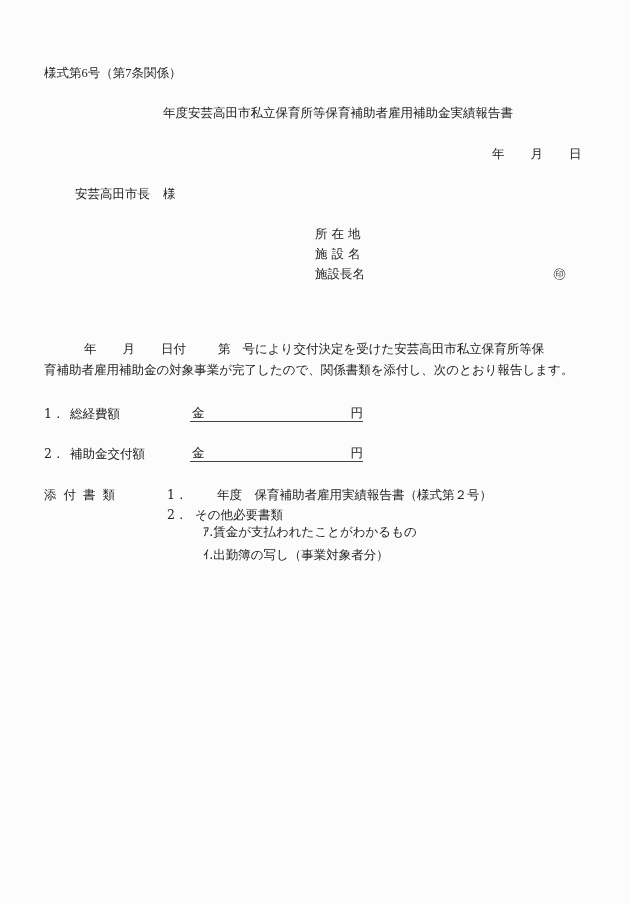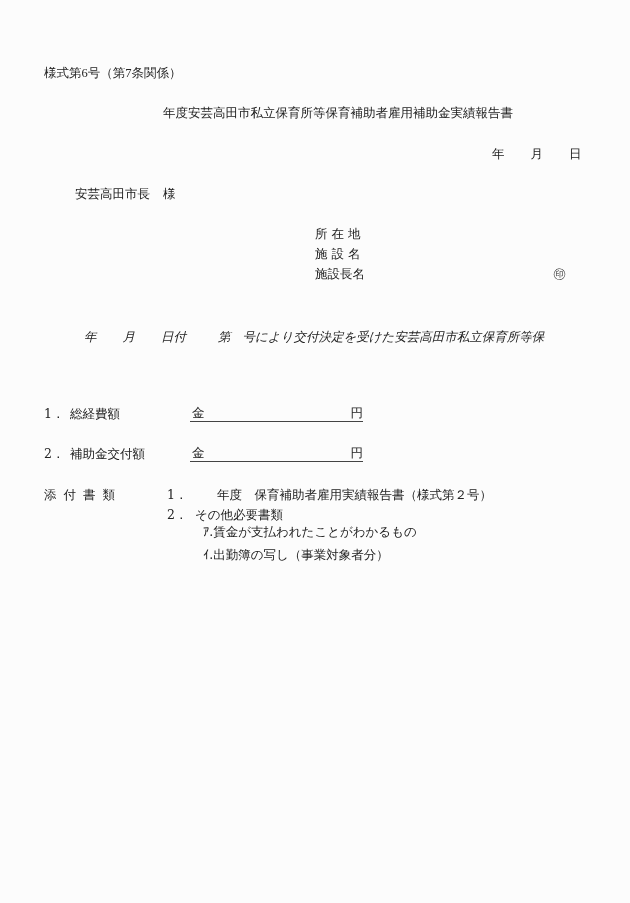--- a/index.html
+++ b/index.html
@@ -28,21 +28,21 @@
 
     #addressee { left: 44px; top: 188px; margin-left: 31px; }
     #addressee .gap { display: inline-block; width: 13px; }
 
     .applicant-row { left: 315px; }
     #row-address { top: 228px; letter-spacing: 4px; }
     #row-facility { top: 248px; letter-spacing: 4px; }
     #row-director { top: 268px; text-align: right; }
     #seal-mark { left: 553px; top: 267px; font-size: 13px; }
 
-    #body-para { left: 44px; top: 326px; width: 550px; line-height: 21px; white-space: normal; font-style: italic; }
+    #body-para { left: 44px; top: 338px; width: 550px; line-height: 21px; white-space: normal; }
     #body-para .line { display: block; white-space: nowrap; }
     .ind { display: inline-block; }
 
     .amount-row { left: 44px; }
     #row-total { top: 408px; }
     #row-grant { top: 448px; }
     .amount-num { display: inline-block; width: 26px; }
     .amount-label { display: inline-block; width: 120px; }
     .amount-field {
       position: absolute;
@@ -81,20 +81,21 @@
   <span>安芸高田市長</span><span class="gap"></span><span>様</span>
 </div>
 
 <div id="row-address" class="abs applicant-row">所在地</div>
 <div id="row-facility" class="abs applicant-row">施設名</div>
 <div id="row-director" class="abs applicant-row">施設長名</div>
 <div id="seal-mark" class="abs">㊞</div>
 
 <div id="body-para" class="abs">
   <span class="line"><span class="ind" style="width:40px"></span><span>年</span><span class="ind" style="width:26px"></span><span>月</span><span class="ind" style="width:26px"></span><span>日付</span><span class="ind" style="width:32px"></span><span>第</span><span class="ind" style="width:12px"></span><span>号により交付決定を受けた安芸高田市私立保育所等保</span></span>
+  <span class="line">育補助者雇用補助金の対象事業が完了したので、関係書類を添付し、次のとおり報告します。</span>
 </div>
 
 <div id="row-total" class="abs amount-row">
   <span class="amount-num">1．</span><span class="amount-label">総経費額</span>
 </div>
 <div id="field-total" class="amount-field">
   <span class="yen-prefix">金</span>
   <span class="yen-suffix">円</span>
 </div>
 

